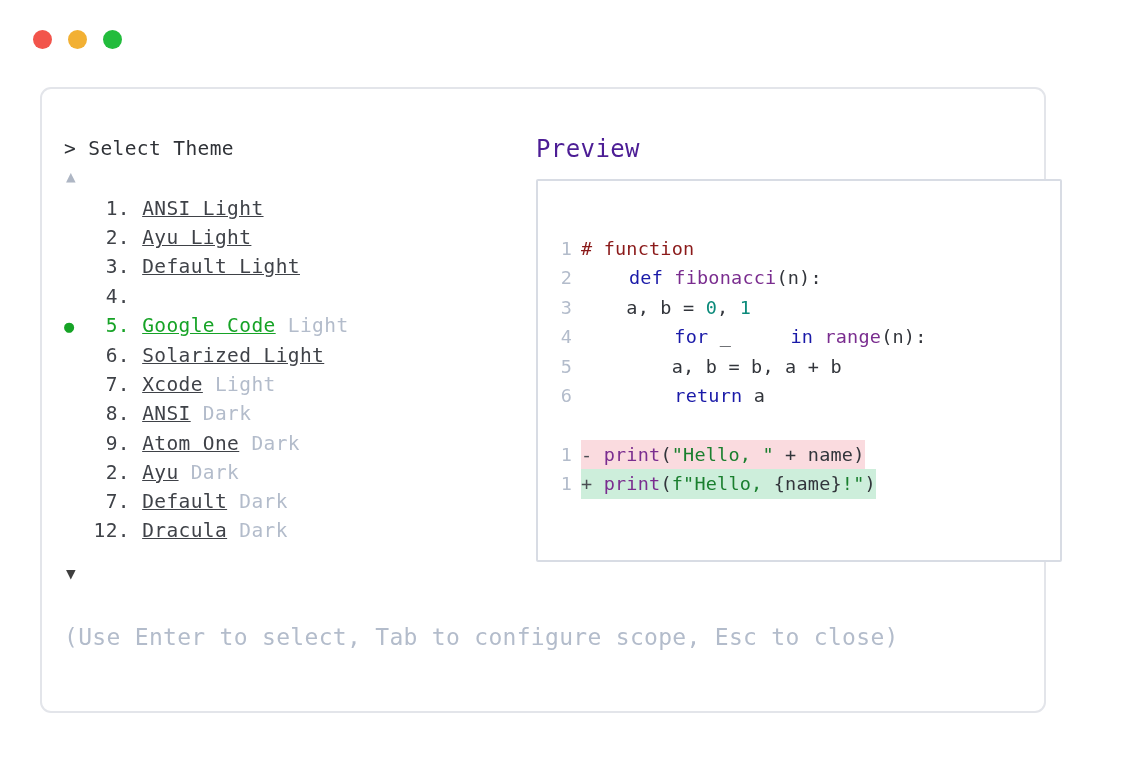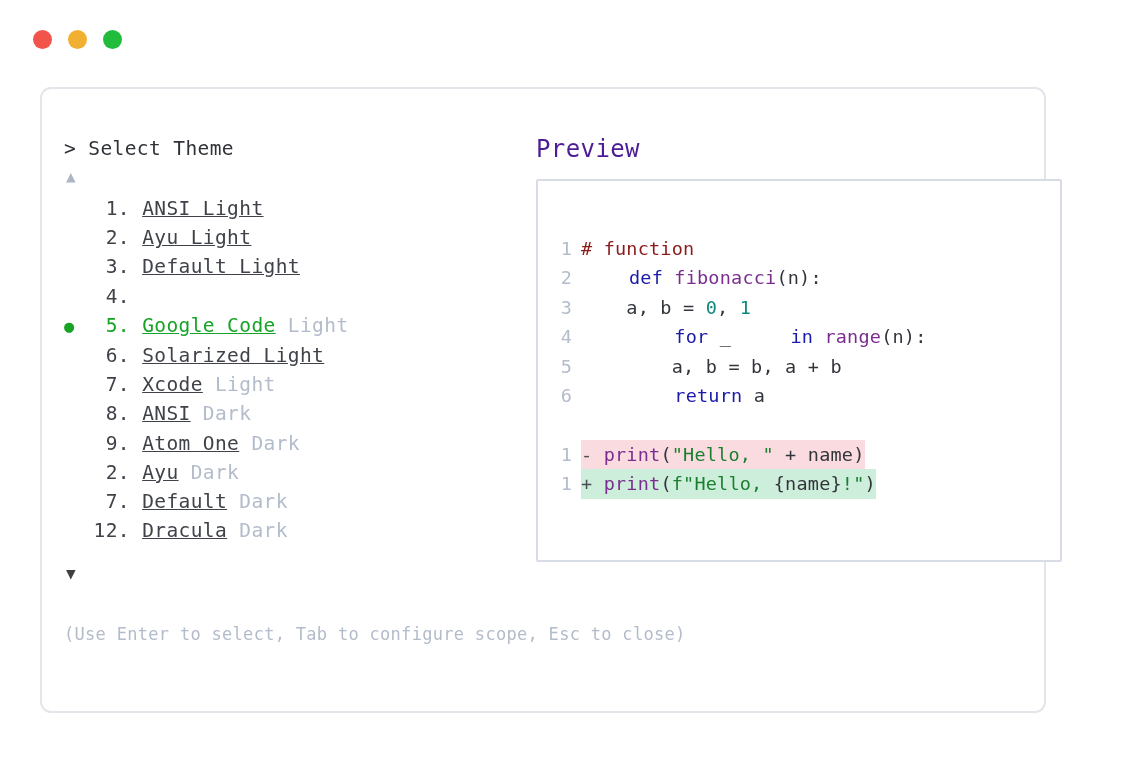--- a/index.html
+++ b/index.html
@@ -103,21 +103,21 @@
   }
   .nm { margin-left: 0; text-decoration: underline; }
   .variant { color: #b3bccb; }
   .theme-item.selected .idx,
   .theme-item.selected .nm { color: #16a326; }
 
   .hint {
     position: absolute;
     left: 22px;
     top: 535px;
-    font-size: 17px;
+    font-size: 23px;
     letter-spacing: 0.3px;
     color: #b3bccb;
     white-space: pre;
   }
 
   
   .right-col {
     position: absolute;
     left: 494px;
     top: 45px;

